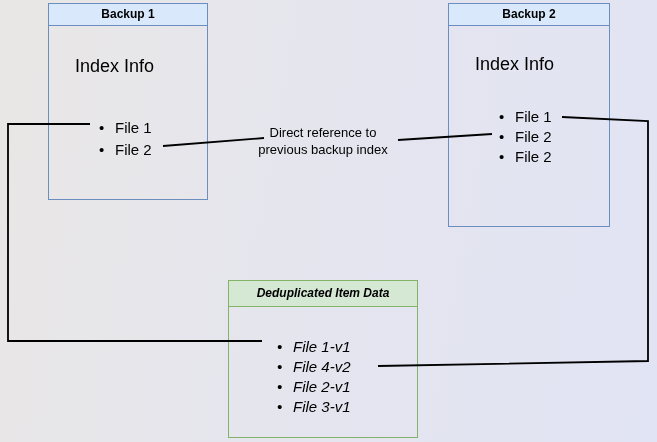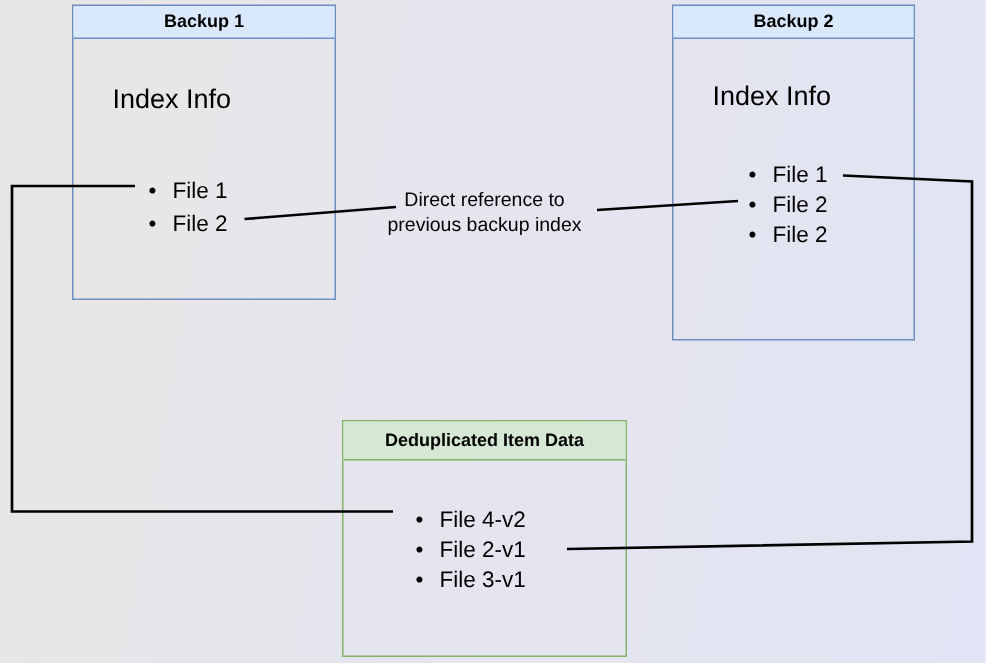--- a/index.html
+++ b/index.html
@@ -63,29 +63,29 @@
   ul.items li {
     white-space: nowrap;
   }
   ul.items li::before {
     content: "\2022";
     display: inline-block;
     width: 16px;
     font-size: 15px;
   }
   
-  #backup1 { left: 48px; top: 3px; width: 176px; height: 197px; }
+  #backup1 { left: 48px; top: 3px; width: 160px; height: 197px; }
   #backup1 .box-sub { left: 26px; top: 52px; }
   #backup1 ul.items { left: 50px; top: 113px; line-height: 22px; }
   
   #backup2 { left: 448px; top: 3px; width: 162px; height: 224px; }
   #backup2 .box-sub { left: 26px; top: 50px; }
   #backup2 ul.items { left: 50px; top: 103px; line-height: 20px; }
   
-  #dedup { left: 228px; top: 280px; width: 190px; height: 158px; }
+  #dedup { left: 228px; top: 280px; width: 190px; height: 158px; font-style: italic; }
   #dedup ul.items { left: 48px; top: 56px; line-height: 20px; }
   
   .annotation {
     position: absolute;
     left: 248px;
     top: 124px;
     width: 150px;
     text-align: center;
     font-size: 13px;
     line-height: 17px;
@@ -123,20 +123,21 @@
     <ul class="items">
         <li>File 1</li>
         <li>File 2</li>
         <li>File 2</li>
       </ul>
   </div>
 
   <div class="box green" id="dedup">
     <div class="box-header">Deduplicated Item Data</div>
     <ul class="items">
+        <li>File 1-v1</li>
         <li>File 4-v2</li>
         <li>File 2-v1</li>
         <li>File 3-v1</li>
       </ul>
   </div>
 
   <div class="annotation">Direct reference to previous backup index</div>
 
   <svg class="overlay" width="657" height="442" viewBox="0 0 657 442">
     <defs>

